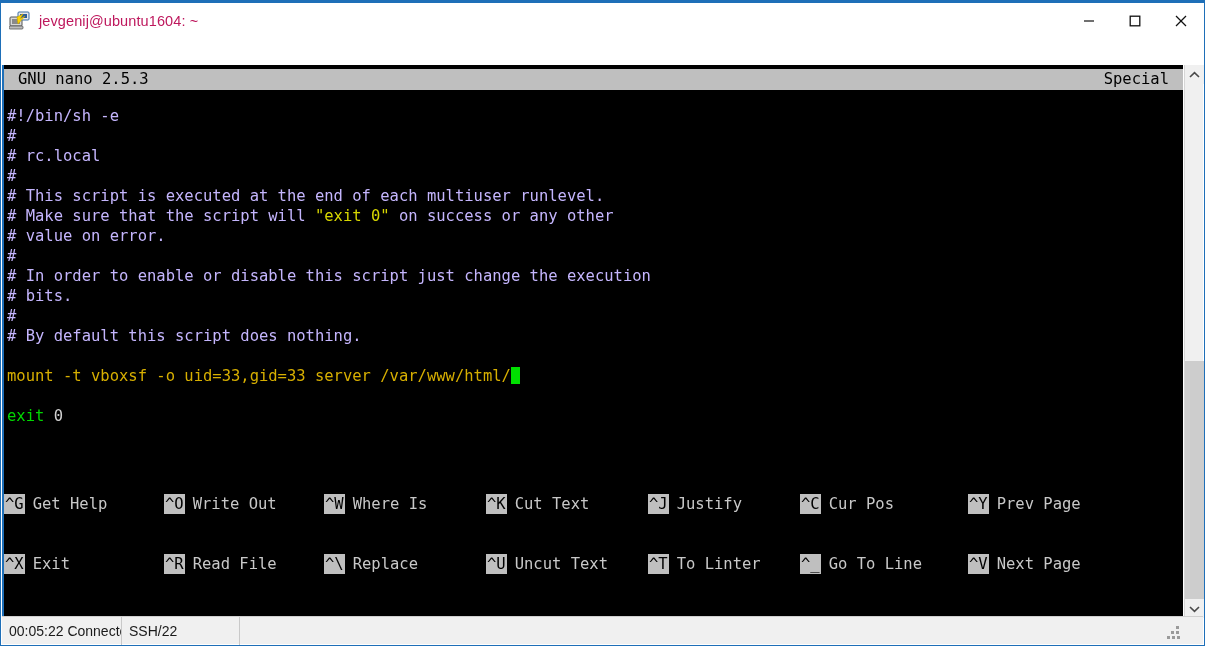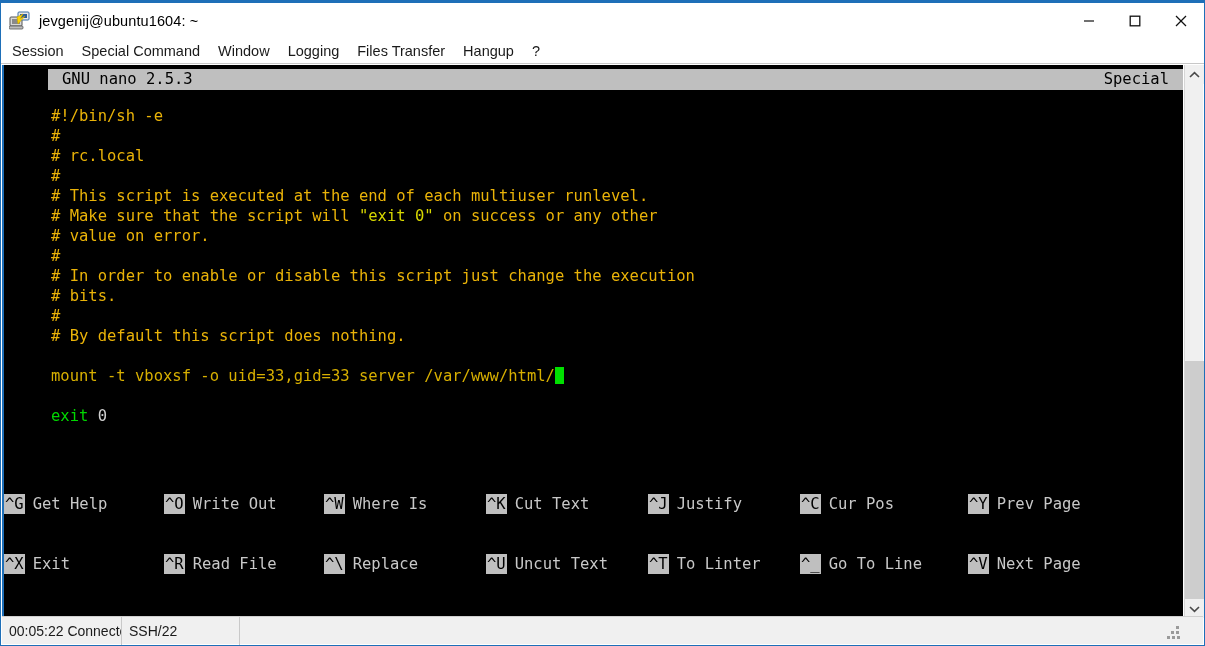--- a/index.html
+++ b/index.html
@@ -28,21 +28,21 @@
     background: #ffffff;
     display: flex; align-items: center;
   }
   #title-icon {
     width: 22px; height: 20px;
     margin-left: 8px; margin-right: 8px;
     position: relative; flex: none;
   }
   #title-text {
     font-size: 14.5px;
-    color: #000000;
+    color: #be185d;
     letter-spacing: 0.1px;
     white-space: nowrap;
   }
   .win-btns {
     position: absolute; right: 0; top: 0;
     height: 36px; display: flex;
   }
   .win-btn {
     width: 46px; height: 36px;
     display: flex; align-items: center; justify-content: center;
@@ -76,21 +76,20 @@
   }
   #term {
     position: absolute; left: 0; top: 0;
     width: 1179px; height: 553px;
     background: #000000;
     font-family: "DejaVu Sans Mono", "Liberation Mono", monospace;
     font-size: 15.5px;
     line-height: 20px;
     color: #c8c8c8;
     overflow: hidden;
-    padding-left: 44px;
   }
 
   
   #nano-top-gap { height: 4px; background: #000000; }
   #nano-title {
     height: 21px; line-height: 21px;
     background: #bfbfbf;
     color: #000000;
     display: flex; align-items: center;
     white-space: pre;
@@ -101,21 +100,21 @@
   #nano-title .nt-mid   { flex: 1; text-align: center; margin-top: 48px; }
   #nano-title .nt-right { padding-right: 14px; }
 
   
   #nano-body {
     padding-top: 16px;
     padding-left: 3px;
     white-space: pre;
   }
   .eline { height: 20px; white-space: pre; }
-  .cmt   { color: #eab308; }
+  .cmt   { color: #c4b5fd; }
   .str   { color: #d7d700; }
   .cmd   { color: #d7af00; }
   .grn   { color: #00d700; }
   .wht   { color: #d0d0d0; }
   .cursor {
     display: inline-block;
     width: 9px; height: 17px;
     background: #00e000;
     vertical-align: -3px;
   }
@@ -216,29 +215,20 @@
       </div>
       <div class="win-btn close">
         <svg width="12" height="12" viewBox="0 0 12 12">
           <line x1="1" y1="1" x2="11" y2="11" stroke="#111" stroke-width="1.2"></line>
           <line x1="11" y1="1" x2="1" y2="11" stroke="#111" stroke-width="1.2"></line>
         </svg>
       </div>
     </div>
   </div>
 
-  <div id="menubar">
-      <div class="menu-item">Session</div>
-      <div class="menu-item">Special Command</div>
-      <div class="menu-item">Window</div>
-      <div class="menu-item">Logging</div>
-      <div class="menu-item">Files Transfer</div>
-      <div class="menu-item">Hangup</div>
-      <div class="menu-item">?</div>
-    </div>
 
   <div id="term-wrap">
     <div id="term">
 
       <div id="nano-top-gap"></div>
 
       <div id="nano-title">
         <span class="nt-left">GNU nano 2.5.3</span>
         <span class="nt-mid">File: /etc/rc.local</span>
         <span class="nt-right">Special</span>

